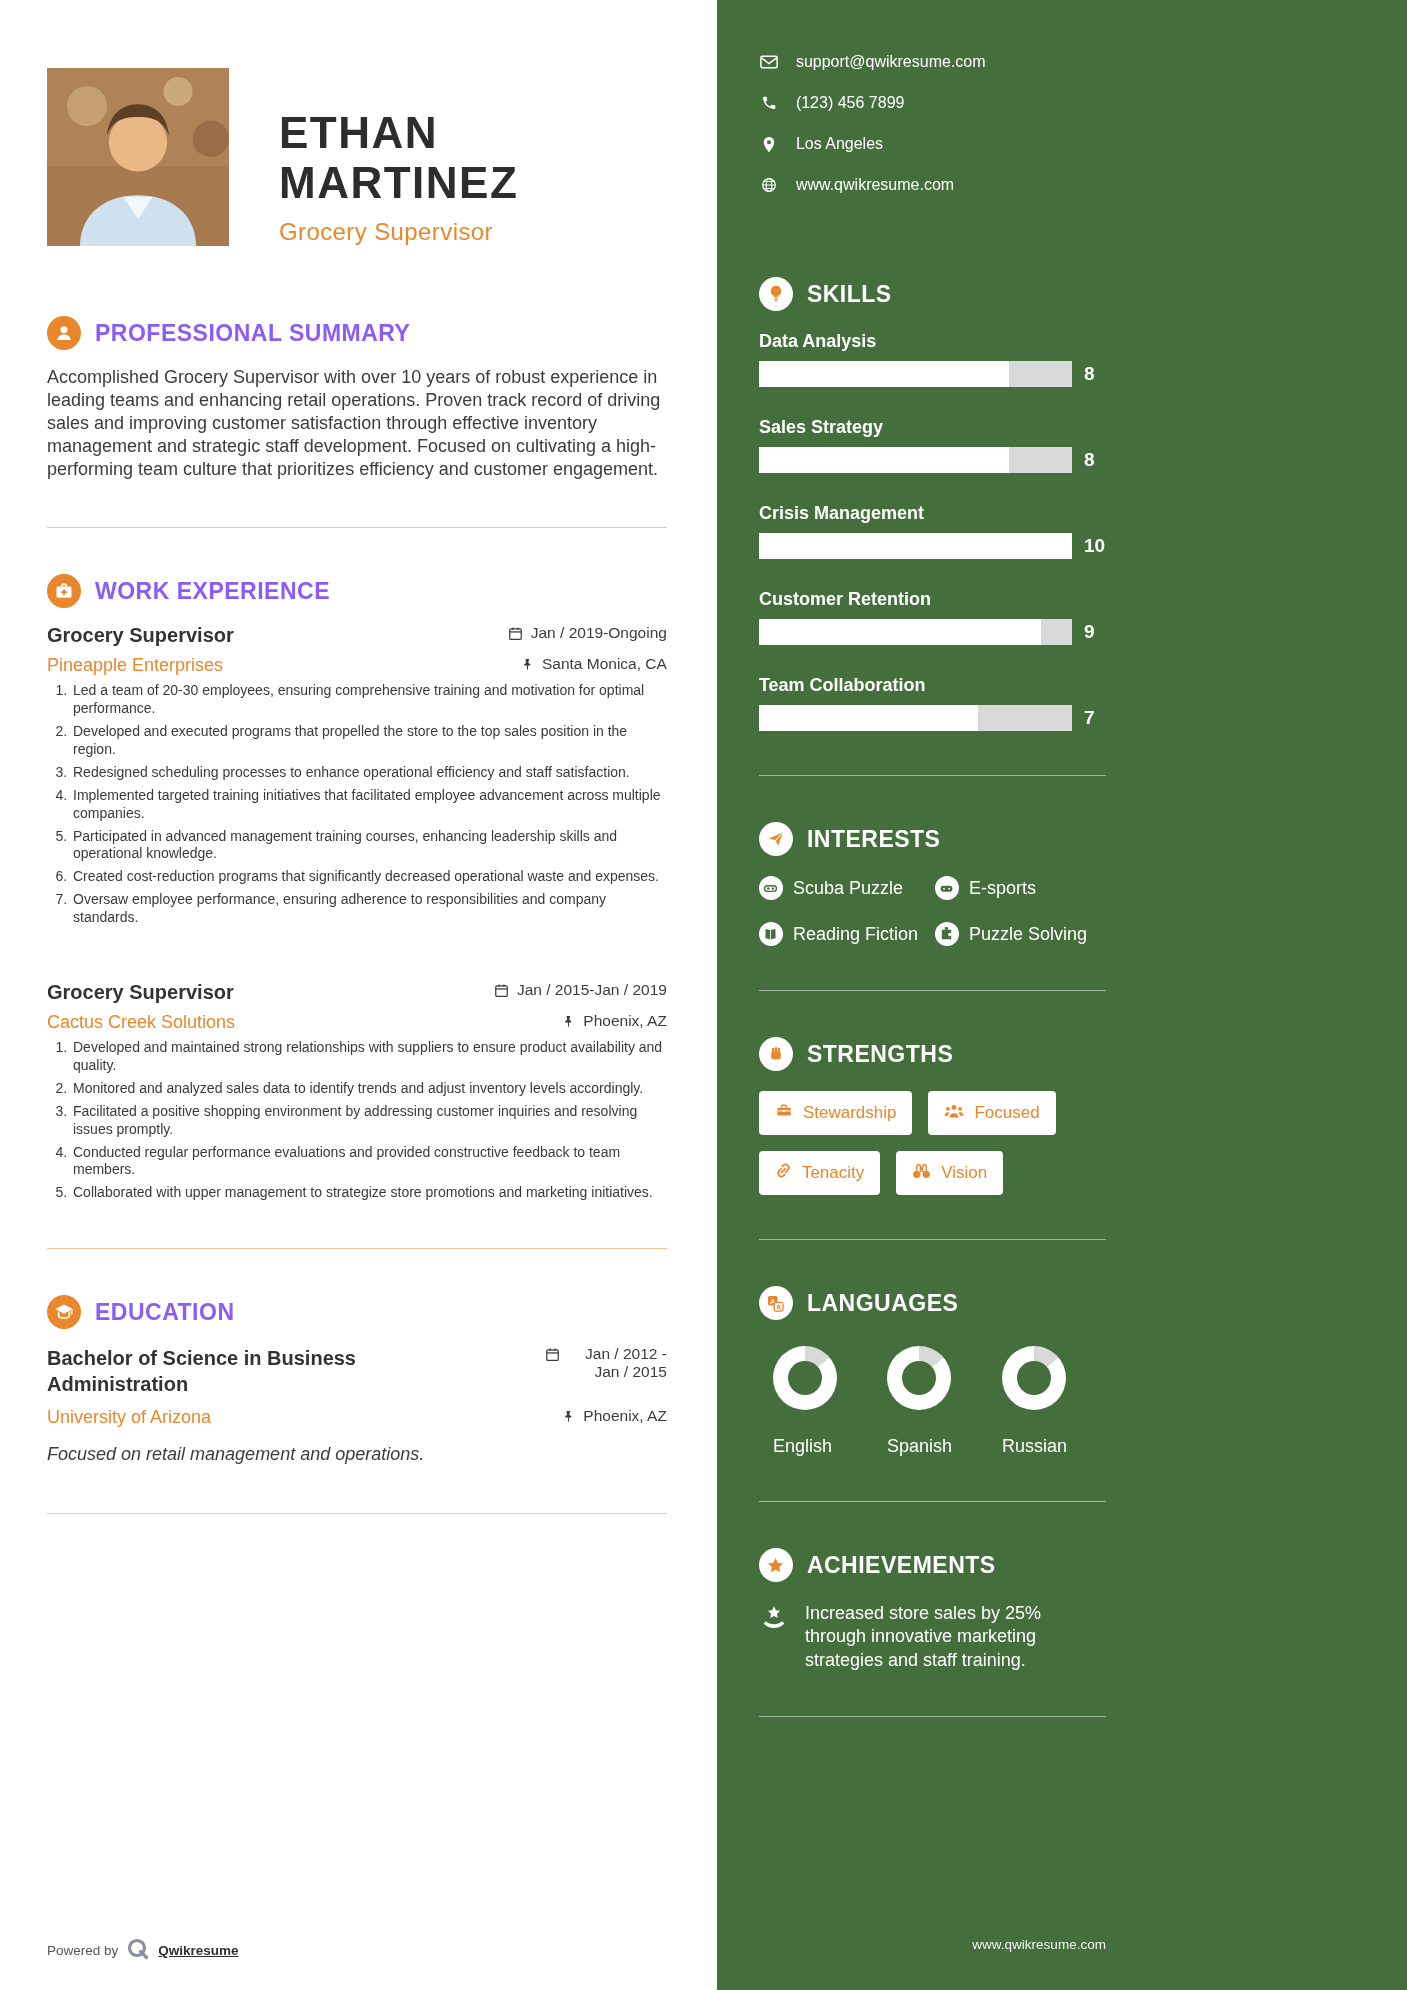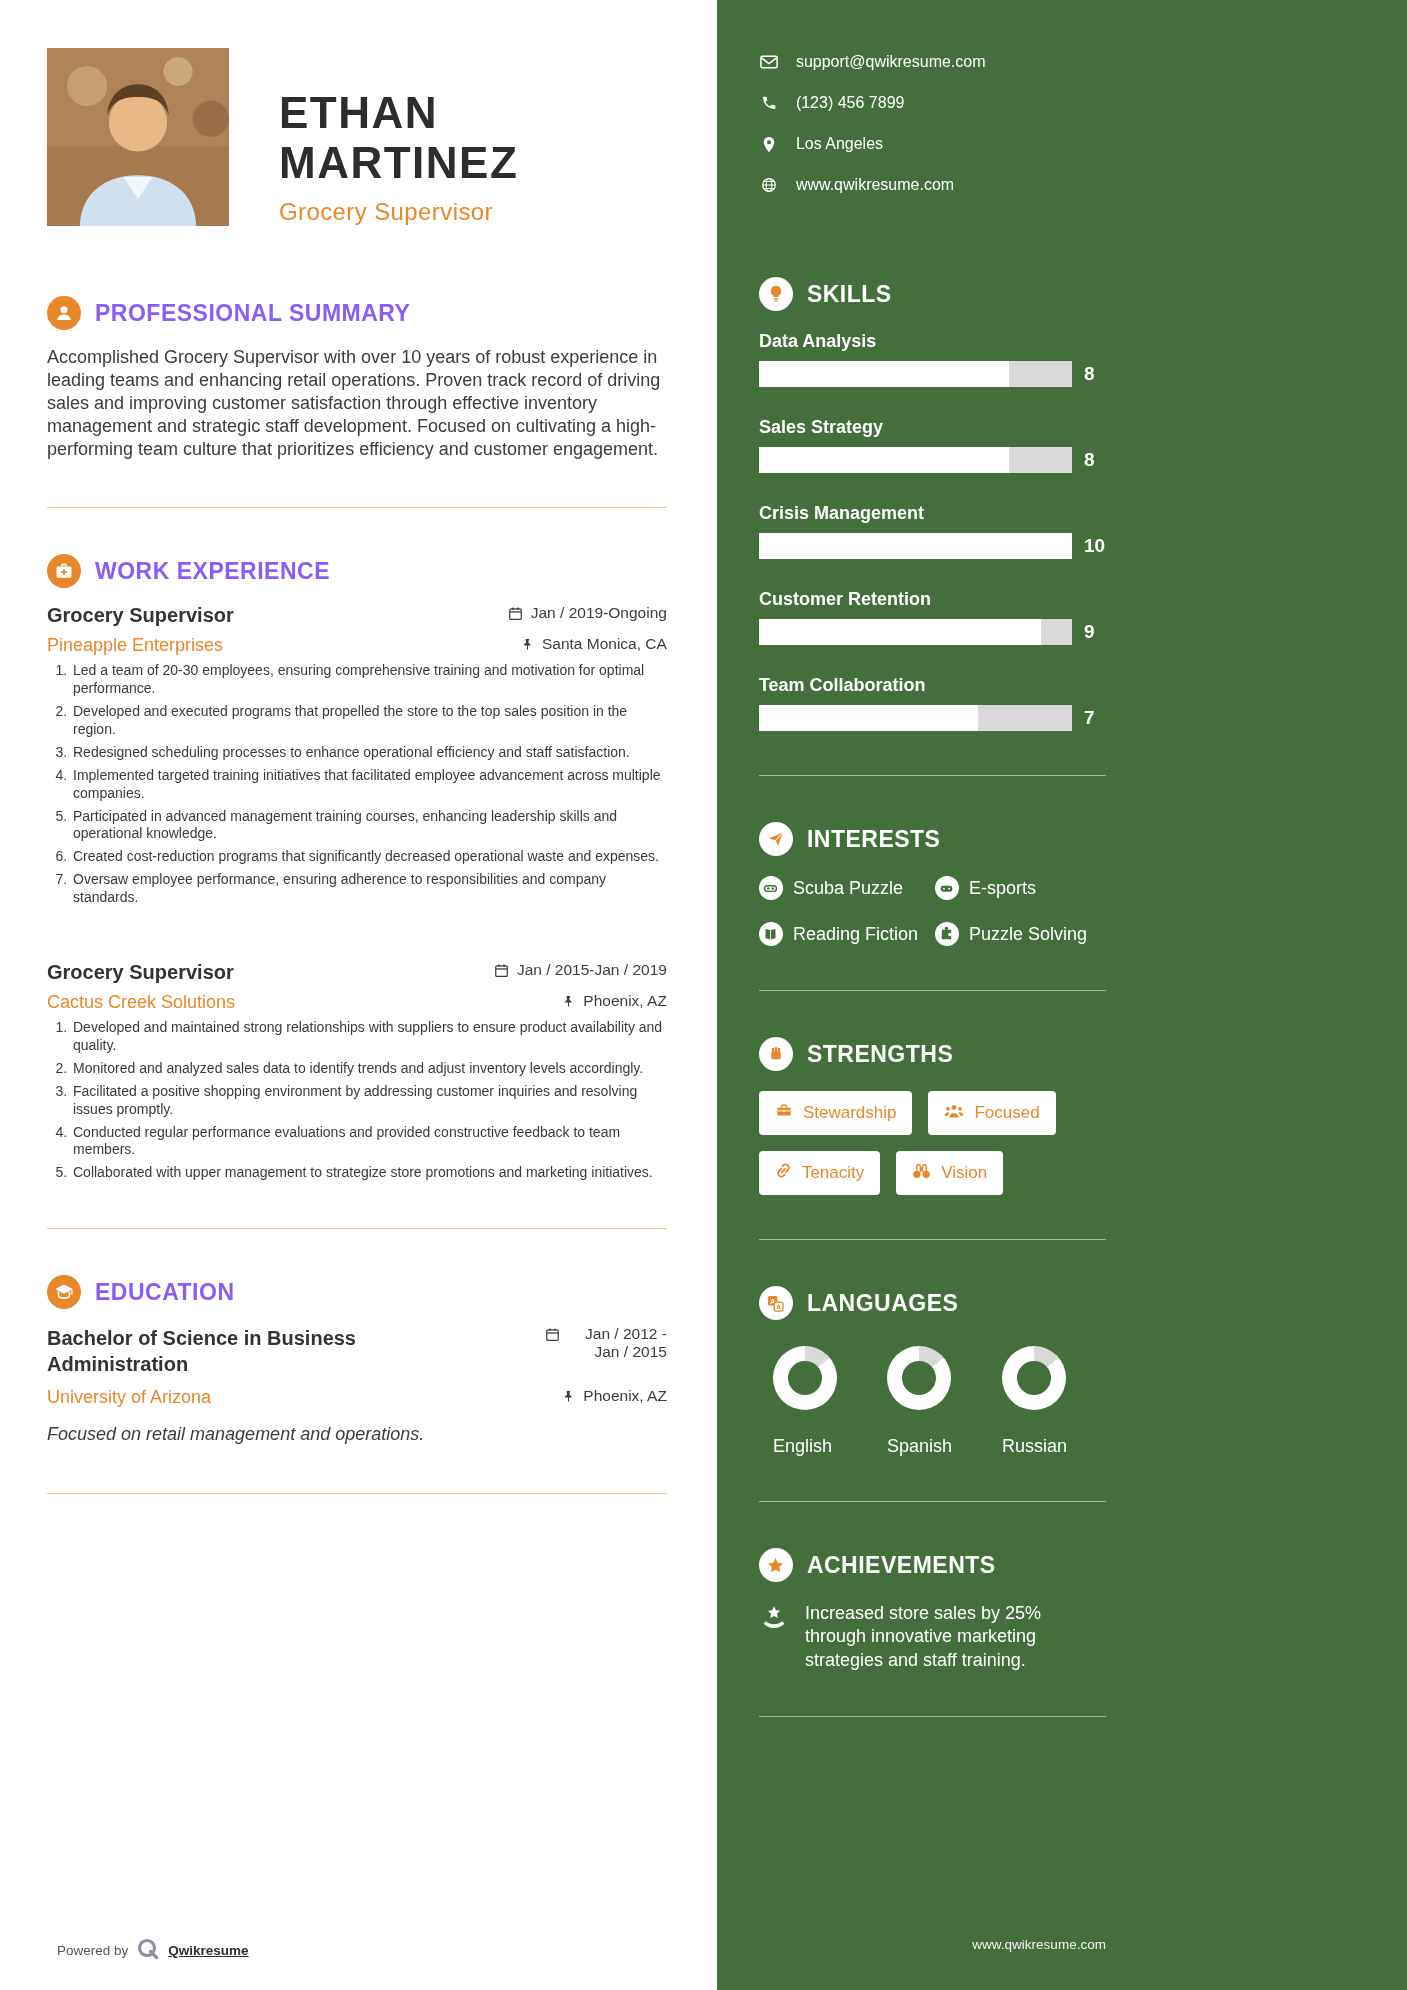--- a/index.html
+++ b/index.html
@@ -5,21 +5,21 @@
 <style>
   * { margin:0; padding:0; box-sizing:border-box; }
   html,body { width:1407px; }
   body {
     font-family:"Liberation Sans", sans-serif;
     background:#ffffff; color:#3a3a3a;
   }
   .page { display:flex; width:1407px; height:1990px; overflow:hidden; }
 
   
-  .left { width:756px; padding:48px 50px 0 47px; position:relative; }
+  .left { width:756px; padding:68px 50px 0 47px; position:relative; }
 
   .header { display:flex; gap:14px; margin-bottom:70px; }
   .photo { width:182px; height:178px; flex:none; overflow:hidden; }
   .photo svg { display:block; width:100%; height:100%; }
   .header-text { padding-top:40px; padding-left:36px; }
   h1 { font-size:44px; font-weight:bold; color:#2d2d2d; letter-spacing:1.5px; }
   .cand-title { font-size:24px; color:#e8872b; margin-top:10px; letter-spacing:.4px; }
 
   .sec-head { display:flex; align-items:center; gap:14px; margin-bottom:16px; }
   .sec-icon { width:34px; height:34px; border-radius:50%; display:flex; align-items:center; justify-content:center; flex:none; }
@@ -41,21 +41,21 @@
   .company { font-size:18px; color:#e8872b; }
   .meta { display:flex; gap:8px; align-items:flex-start; font-size:15.5px; color:#3d3d3d; text-align:right; }
   .meta svg { margin-top:2px; flex:none; }
   .meta.narrow { max-width:122px; }
   ol { margin-top:6px; padding-left:24px; font-size:14px; line-height:1.28; color:#3a3a3a; }
   ol li { margin-bottom:5px; padding-left:2px; }
 
   .degree { font-size:20px; font-weight:bold; color:#333333; max-width:340px; line-height:1.3; }
   .edu-note { font-size:18px; color:#3c3c3c; margin-top:16px;font-style:italic; }
 
-  .left-footer { position:absolute; left:57px; bottom:26px; display:flex; align-items:center; gap:8px; font-size:13.5px; color:#555; }
+  .left-footer { position:absolute; left:47px; bottom:26px; display:flex; align-items:center; gap:8px; font-size:13.5px; color:#555; }
   .brand { color:#2f2f2f; text-decoration:underline; font-weight:bold; cursor:pointer; }
 
   
   .right { width:731px; background:#456e3d; color:#ffffff; padding:50px 0 0 42px; position:relative; }
   .right-inner { width:347px; }
 
   .contact-row { display:flex; align-items:center; gap:17px; margin-bottom:17px; font-size:16px; min-height:24px; cursor:pointer; }
   .contact-row .cicon { width:20px; display:flex; justify-content:center; flex:none; }
 
   .rsec { margin-top:46px; }

